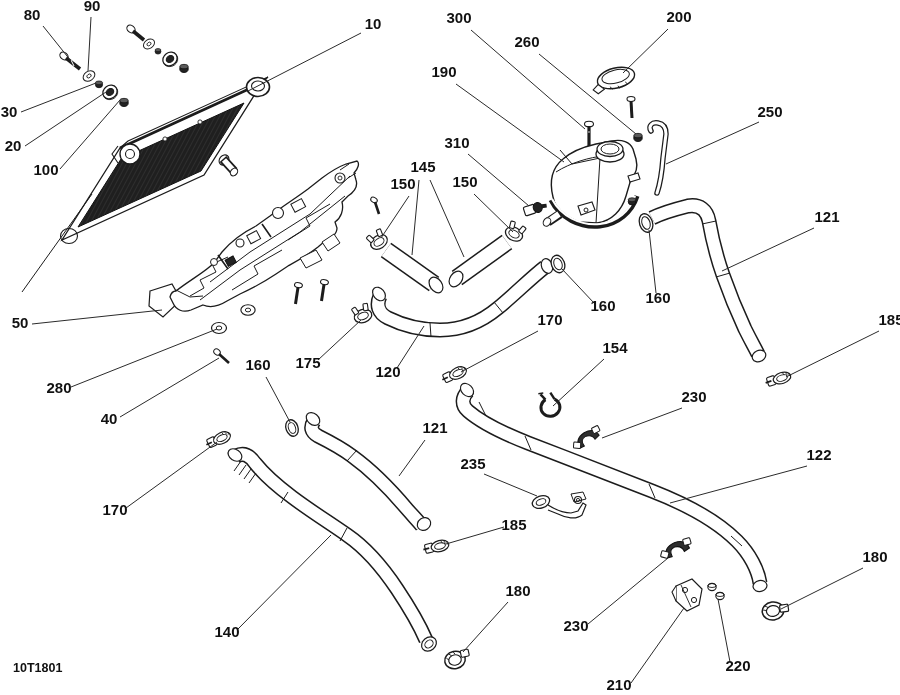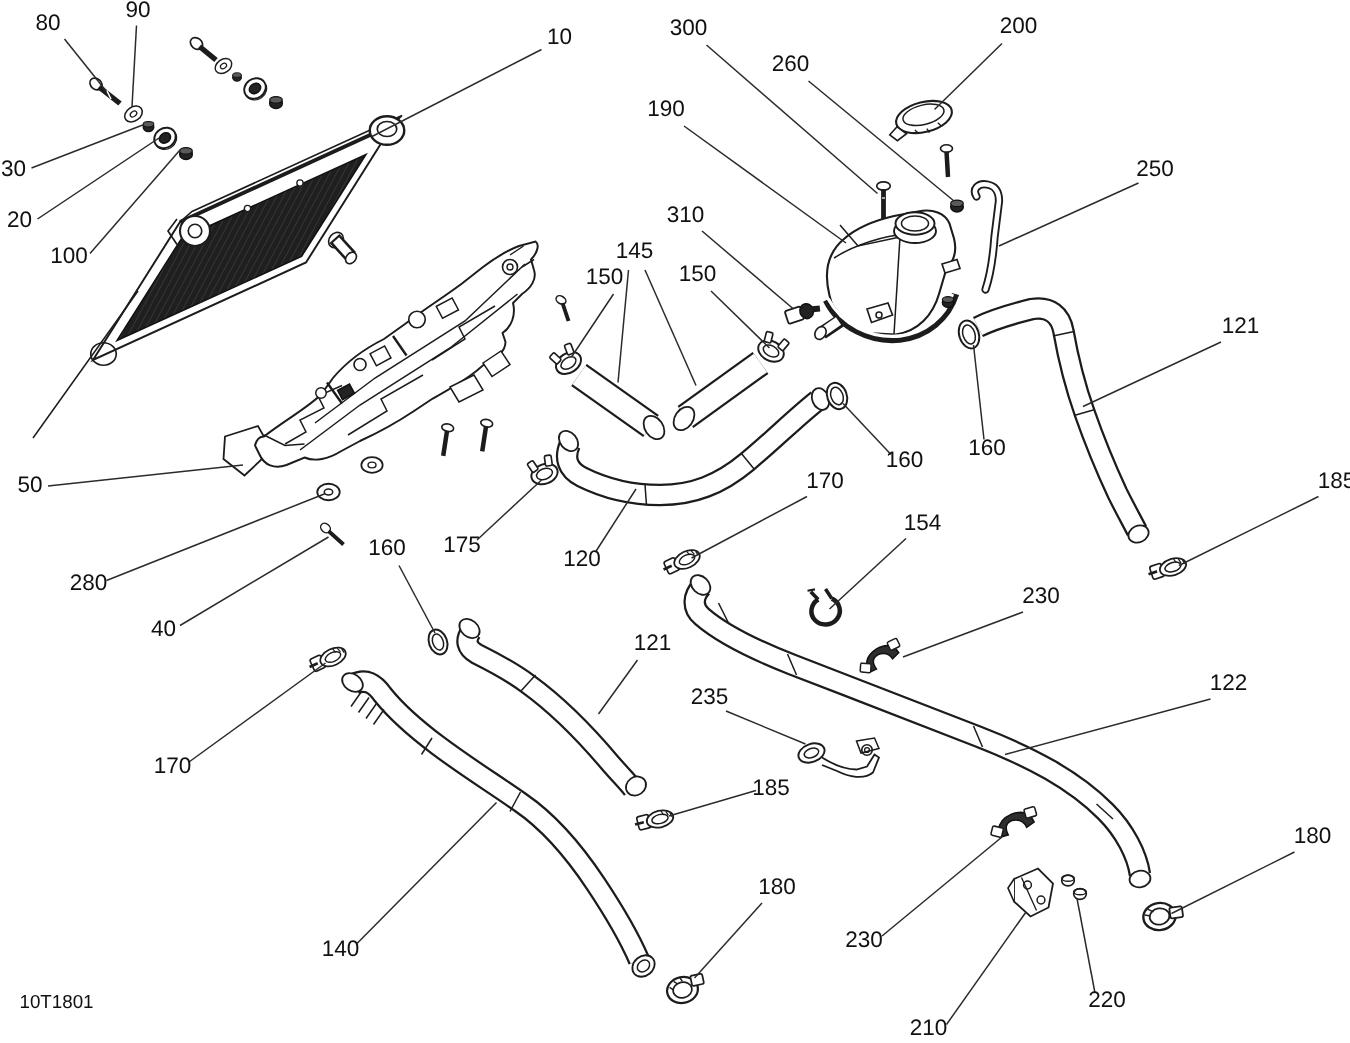--- a/index.html
+++ b/index.html
@@ -1,16 +1,16 @@
 <!DOCTYPE html>
 <html><head>
 <meta charset="utf-8">
 <style>
   html,body{margin:0;padding:0;background:#ffffff;}
-  .stage{width:900px;height:695px;position:relative;background:#fff;overflow:hidden;}
+  .stage{width:900px;height:695px;position:relative;background:#fff;overflow:hidden;font-weight:bold;}
   svg{display:block;}
   .callout-text{font-family:"Liberation Sans",sans-serif;font-size:15px;fill:#111;}
   .code-text{font-family:"Liberation Sans",sans-serif;font-size:12.5px;fill:#111;}
   .leader{stroke:#2b2b2b;stroke-width:1;fill:none;}
   .ln{stroke:#1c1c1c;fill:none;}
   .part{stroke:#1c1c1c;fill:#ffffff;}
   .part-none{stroke:#1c1c1c;fill:none;}
   .dark{fill:#232323;stroke:#111;}
   .hose-o{stroke:#1c1c1c;stroke-width:15;fill:none;stroke-linecap:butt;stroke-linejoin:round;}
   .hose-i{stroke:#ffffff;stroke-width:12;fill:none;stroke-linecap:butt;stroke-linejoin:round;}

